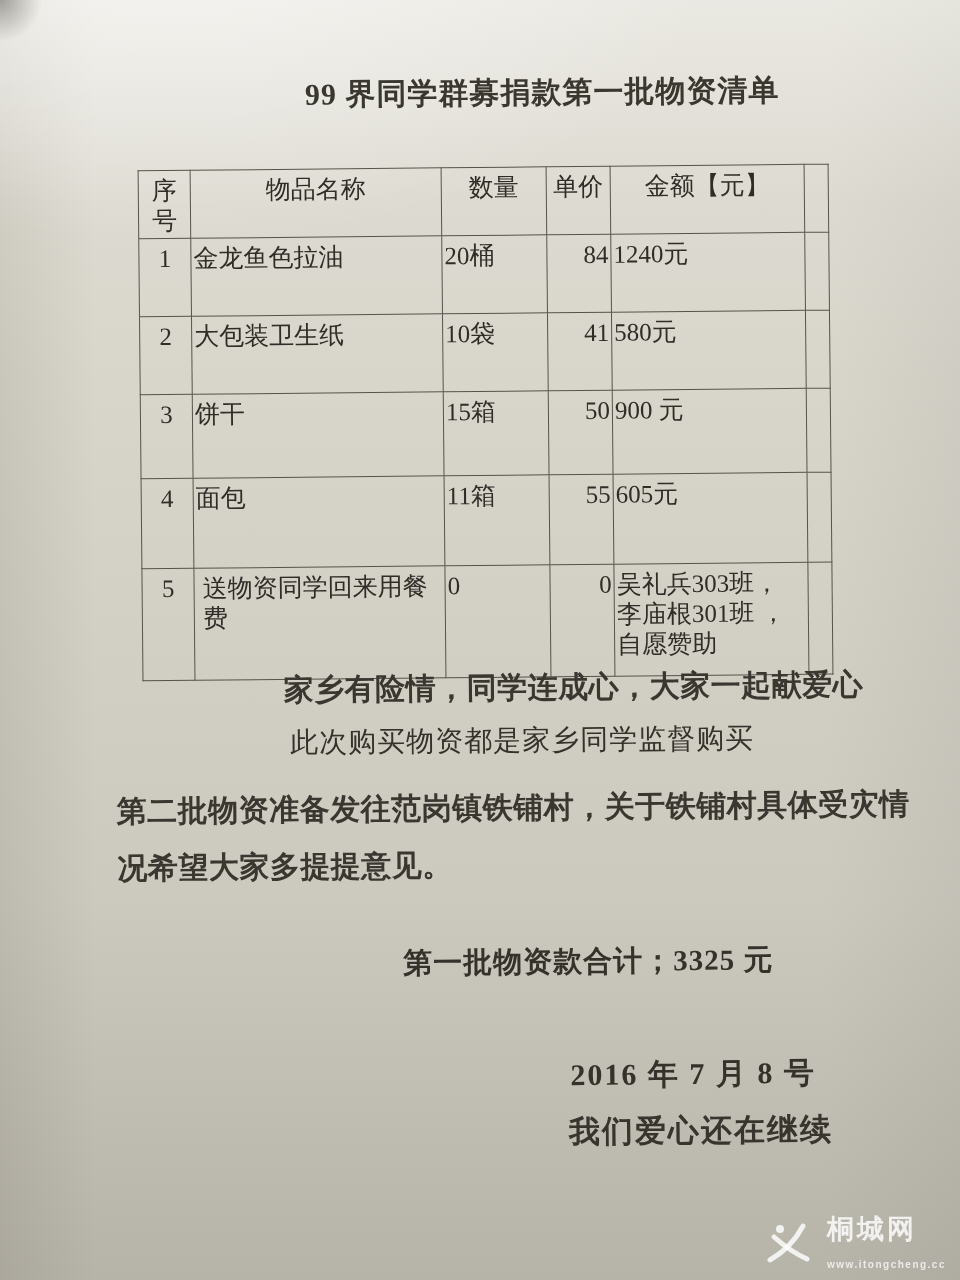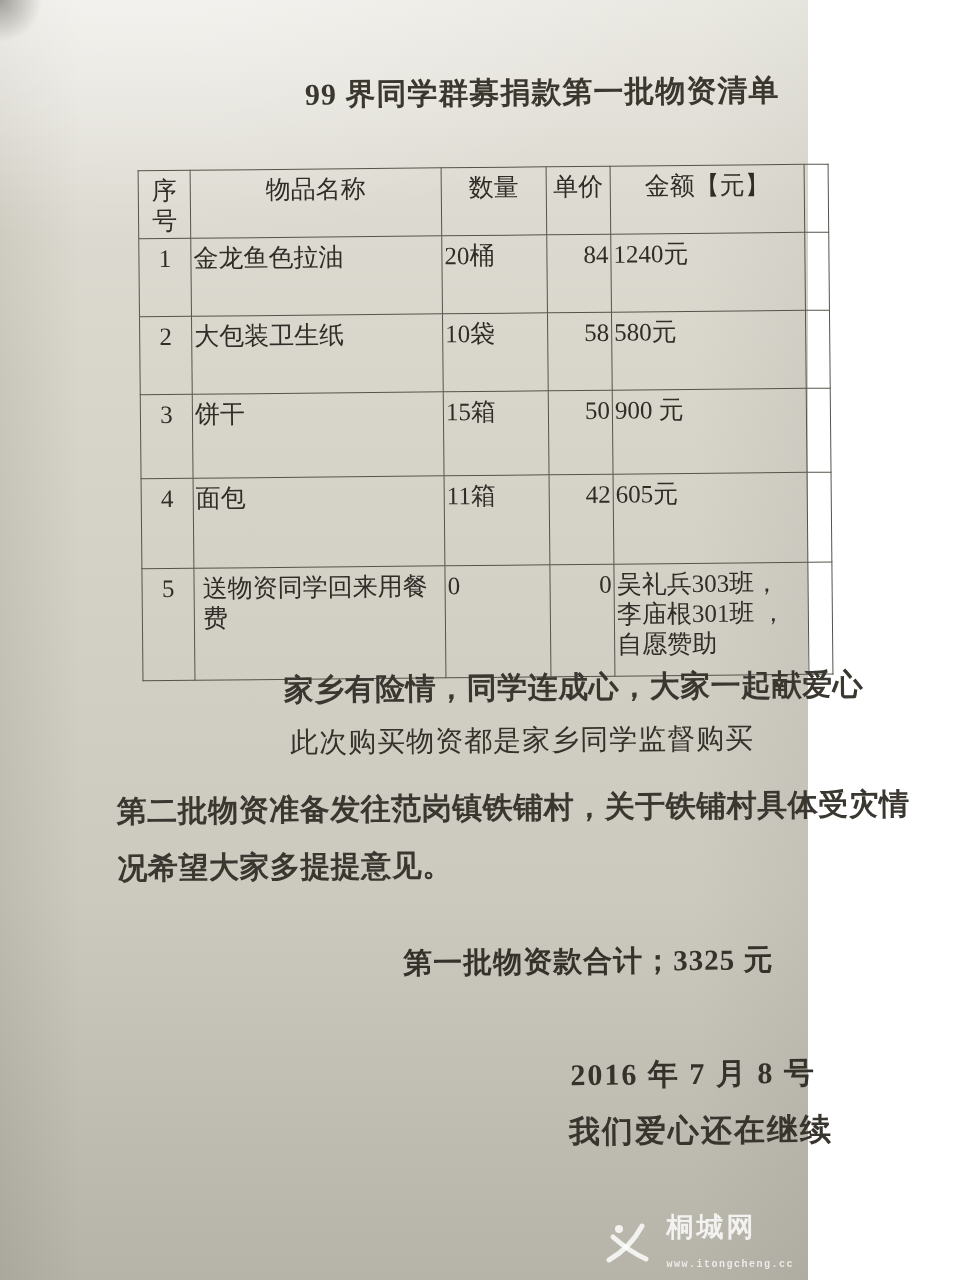--- a/index.html
+++ b/index.html
@@ -1,21 +1,21 @@
 <!DOCTYPE html>
 <html><head>
 <meta charset="utf-8">
 <style>
   html,body{margin:0;padding:0;}
   body{
     width:960px;height:1280px;overflow:hidden;
     font-family:"Liberation Serif","DejaVu Serif",serif;
   }
   .photo{
-    position:relative;width:808px;height:1280px;
+    position:relative;width:960px;height:1280px;
     background-color:#d8d5cb;
     background-image:
       radial-gradient(60px 60px at 0% 0%, rgba(70,66,58,0.45), rgba(70,66,58,0) 70%),
       radial-gradient(900px 520px at 18% -6%, rgba(255,255,255,0.55), rgba(255,255,255,0) 62%),
       linear-gradient(to bottom, rgba(252,252,249,0.50) 0%, rgba(242,240,234,0.18) 16%, rgba(0,0,0,0) 30%, rgba(62,58,47,0.08) 70%, rgba(62,58,47,0.22) 100%),
       linear-gradient(to right, rgba(92,86,70,0.12) 0%, rgba(0,0,0,0) 10%, rgba(0,0,0,0) 86%, rgba(125,132,118,0.10) 100%);
     color:#35322b;
   }
   .tilt{position:absolute;inset:0;transform:rotate(-0.55deg);transform-origin:480px 420px;}
 
@@ -58,21 +58,21 @@
   .date-line{left:564px;top:1056px;font-size:30px;font-weight:600;letter-spacing:2px;}
   .closing-line{
     left:562px;top:1112px;font-size:31px;font-weight:700;letter-spacing:2px;
     font-family:"Liberation Sans","DejaVu Sans",sans-serif;color:#38342e;
   }
 
   .watermark{
     position:absolute;right:14px;bottom:10px;
     display:flex;align-items:center;gap:16px;
     color:rgba(255,255,255,0.82);
-    font-family:Liberation Mono, monospace;
+    font-family:Liberation Sans, sans-serif;
   }
   .wm-text{display:flex;flex-direction:column;line-height:1;}
   .wm-name{font-size:27px;font-weight:700;letter-spacing:3px;}
   .wm-url{font-size:10px;font-weight:700;letter-spacing:1.5px;margin-top:17px;opacity:0.9;}
   .wm-logo svg{display:block;}
 </style>
 </head>
 <body>
 
 <div class="photo">
@@ -103,37 +103,37 @@
         <td class="c1">金龙鱼色拉油</td>
         <td class="c2">20桶</td>
         <td class="c3">84</td>
         <td class="c4">1240元</td>
         <td></td>
       </tr>
       <tr style="height:78px">
         <td class="c0">2</td>
         <td class="c1">大包装卫生纸</td>
         <td class="c2">10袋</td>
-        <td class="c3">58</td>
+        <td class="c3">41</td>
         <td class="c4">580元</td>
         <td></td>
       </tr>
       <tr style="height:84px">
         <td class="c0">3</td>
         <td class="c1">饼干</td>
         <td class="c2">15箱</td>
         <td class="c3">50</td>
         <td class="c4">900 元</td>
         <td></td>
       </tr>
       <tr style="height:90px">
         <td class="c0">4</td>
         <td class="c1">面包</td>
         <td class="c2">11箱</td>
-        <td class="c3">42</td>
+        <td class="c3">55</td>
         <td class="c4">605元</td>
         <td></td>
       </tr>
       <tr style="height:112px">
         <td class="c0">5</td>
         <td class="c1 pl-sm">送物资同学回来用餐费</td>
         <td class="c2">0</td>
         <td class="c3">0</td>
         <td class="c4" style="white-space:normal;">吴礼兵303班， 李庙根301班 ，自愿赞助</td>
         <td></td>

